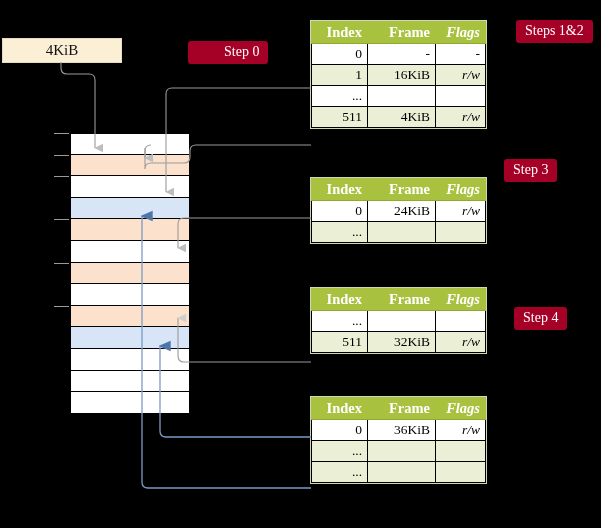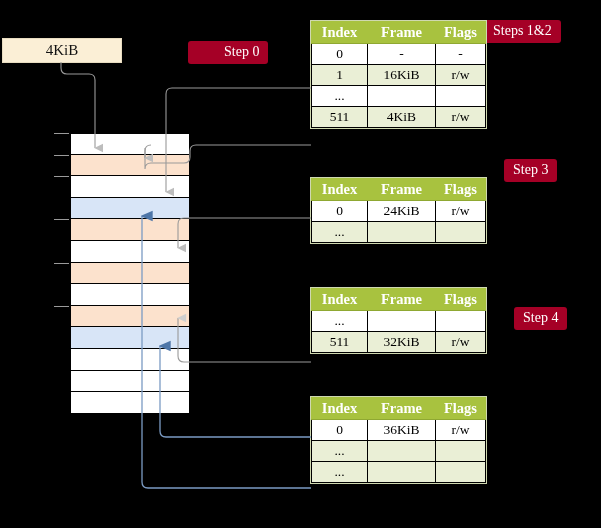--- a/index.html
+++ b/index.html
@@ -20,21 +20,21 @@
 
   
   .badge{
     position:absolute;background:#A50026;color:#fff;
     font-size:14px;line-height:1;
     padding:4px 9px 5px 9px;border-radius:3px;
     box-shadow:0 1px 0 rgba(0,0,0,.4);
     white-space:nowrap;
   }
   #badge0{left:188px;top:41px;padding-left:36px;}
-  #badge12{left:484px;top:20px;text-align:right;}
+  #badge12{left:516px;top:20px;text-align:right;}
   #badge3{left:504px;top:159px;}
   #badge4{left:514px;top:265px;margin-top:42px;}
 
   
   #mem{position:absolute;left:70px;top:133px;width:120px;height:282px;}
   .memrow{
     position:absolute;left:0;width:120px;height:21.6px;
     box-sizing:border-box;
     border:1px solid #000;border-top-width:0;
     background:#fff;
@@ -49,31 +49,31 @@
 
   
   .ptable{
     position:absolute;border-collapse:collapse;
     background:#fff;font-size:13.5px;
     box-shadow:0 0 0 1px #cfd8b0;
   }
   .ptable td,.ptable th{
     border:1px solid #000;
     padding:2px 5px;height:19px;box-sizing:border-box;
-    text-align:center;font-weight:normal;white-space:nowrap;
+    text-align:right;font-weight:normal;white-space:nowrap;
   }
   .ptable th{
     background:#A8C23F;color:#fff;font-weight:bold;font-size:14.5px;
     border:1px solid #A8C23F;border-bottom:1px solid #8fa832;
   }
   .ptable tr.alt td{background:#EAEFD6;}
   .ptable td.hl{background:#FAF59A;}
   .c-idx{width:56px;}
   .c-frm{width:68px;}
-  .c-flg{width:50px;}
+  .c-flg{width:50px;font-style:italic;}
 
   #t1{left:311px;top:21px;}
   #t2{left:311px;top:178px;}
   #t3{left:311px;top:288px;}
   #t4{left:311px;top:397px;}
 
   
   #wires{position:absolute;left:0;top:0;width:601px;height:528px;}
 </style>
 </head>

